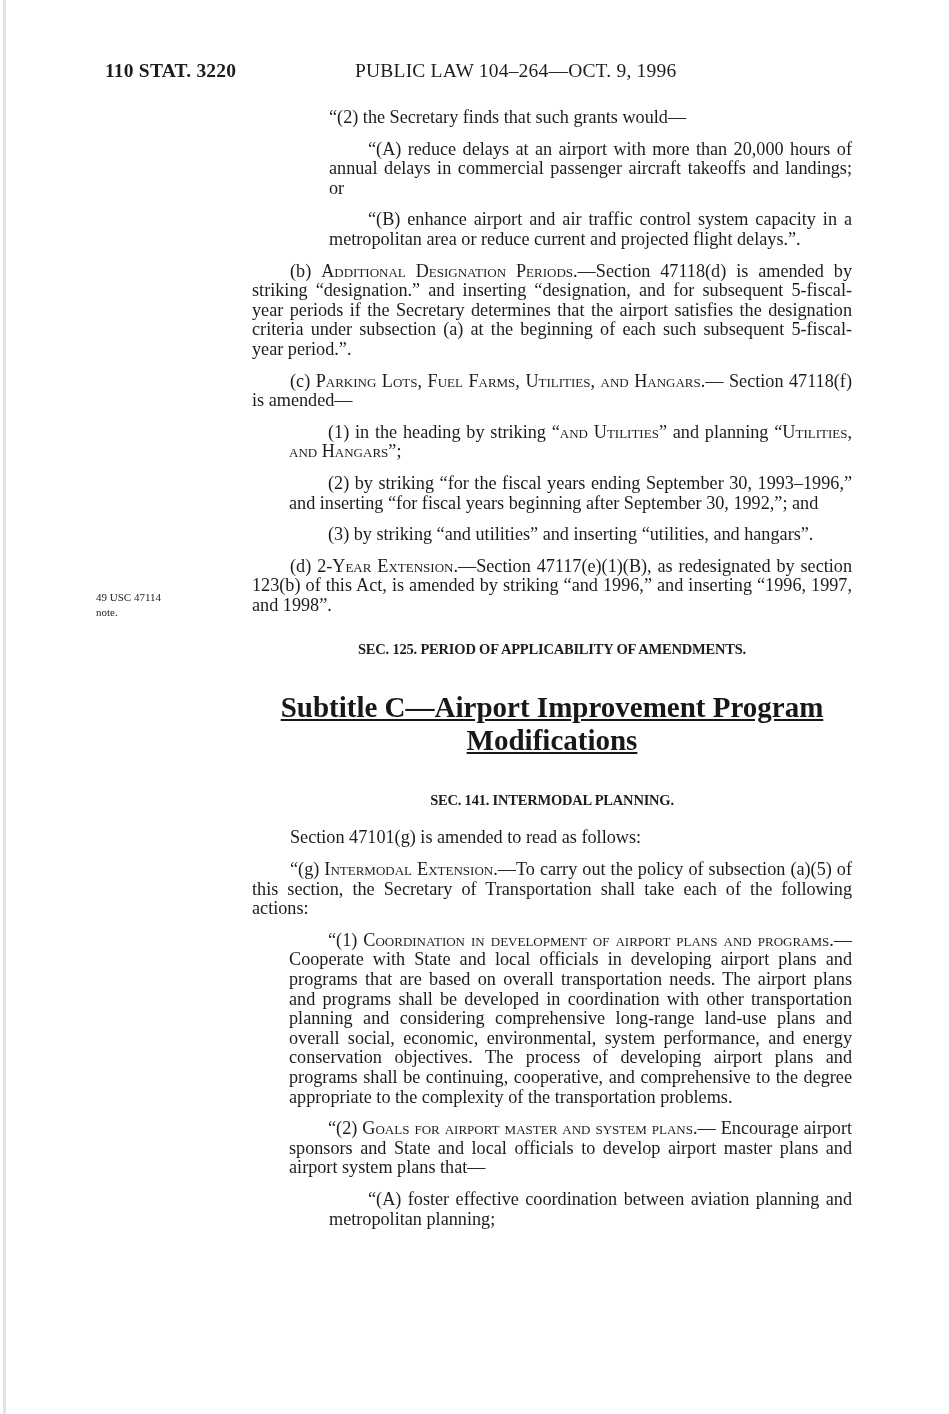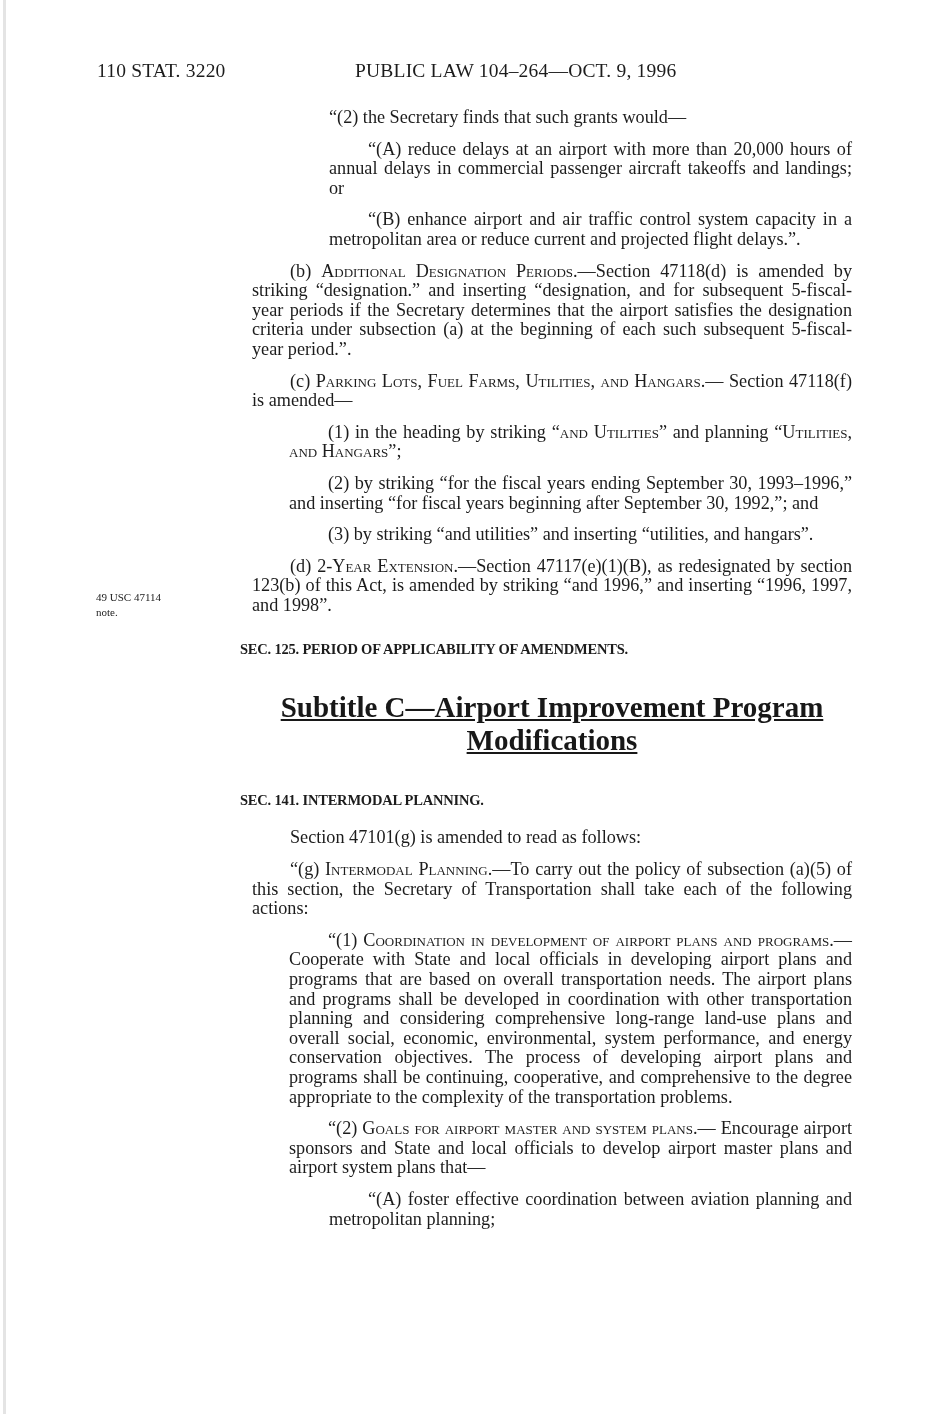--- a/index.html
+++ b/index.html
@@ -27,22 +27,23 @@
     position: absolute;
     top: 60px;
     left: 97px;
     width: 660px;
     height: 24px;
     font-size: 19.5px;
     letter-spacing: 0.2px;
   }
   .running-head .stat {
     position: absolute;
-    left: 0;
+    left: 8px;
     top: 0;
+    font-weight: bold;
   }
   .running-head .law {
     position: absolute;
     left: 258px;
     top: 0;
   }
   .page-body {
     position: absolute;
     left: 240px;
     top: 96px;
@@ -62,20 +63,21 @@
   .blk-2i { padding-left: 77px; text-indent: 39px; }
   .sc {
     font-variant: small-caps;
   }
   .section-head {
     font-weight: bold;
     font-size: 14.5px;
     letter-spacing: -0.2px;
     margin: 0;
     line-height: 19px;
+    text-align: center;
   }
   .subtitle {
     font-weight: bold;
     font-size: 29px;
     line-height: 33px;
     text-align: center;
     margin: 0;
     color: #181818;
     text-decoration: underline;
   }
@@ -133,21 +135,21 @@
   <h2 class="subtitle">
     <span>Subtitle C—Airport Improvement Program</span><br>
     <span>Modifications</span>
   </h2>
   <div class="gap-sub-bot"></div>
 
   <p class="section-head">SEC. 141. INTERMODAL PLANNING.</p>
   <div class="gap-141"></div>
   <p class="p ind-1">Section 47101(g) is amended to read as follows:</p>
 
-  <p class="p ind-1"><span>“(g)</span> <span class="sc">Intermodal Planning.</span><span>—To carry out the policy of subsection (a)(5) of this section, the Secretary of Transportation shall take each of the following actions:</span></p>
+  <p class="p ind-1"><span>“(g)</span> <span class="sc">Intermodal Extension.</span><span>—To carry out the policy of subsection (a)(5) of this section, the Secretary of Transportation shall take each of the following actions:</span></p>
 
   <p class="p blk-1"><span>“(1)</span> <span class="sc">Coordination in development of airport plans and programs.</span><span>—Cooperate with State and local officials in developing airport plans and programs that are based on overall transportation needs. The airport plans and programs shall be developed in coordination with other transportation planning and considering comprehensive long-range land-use plans and overall social, economic, environmental, system performance, and energy conservation objectives. The process of developing airport plans and programs shall be continuing, cooperative, and comprehensive to the degree appropriate to the complexity of the transportation problems.</span></p>
 
   <p class="p blk-1"><span>“(2)</span> <span class="sc">Goals for airport master and system plans.</span><span>— Encourage airport sponsors and State and local officials to develop airport master plans and airport system plans that—</span></p>
 
   <p class="p blk-2i">“(A) foster effective coordination between aviation planning and metropolitan planning;</p>
 
 </div>
 
 </body></html>

